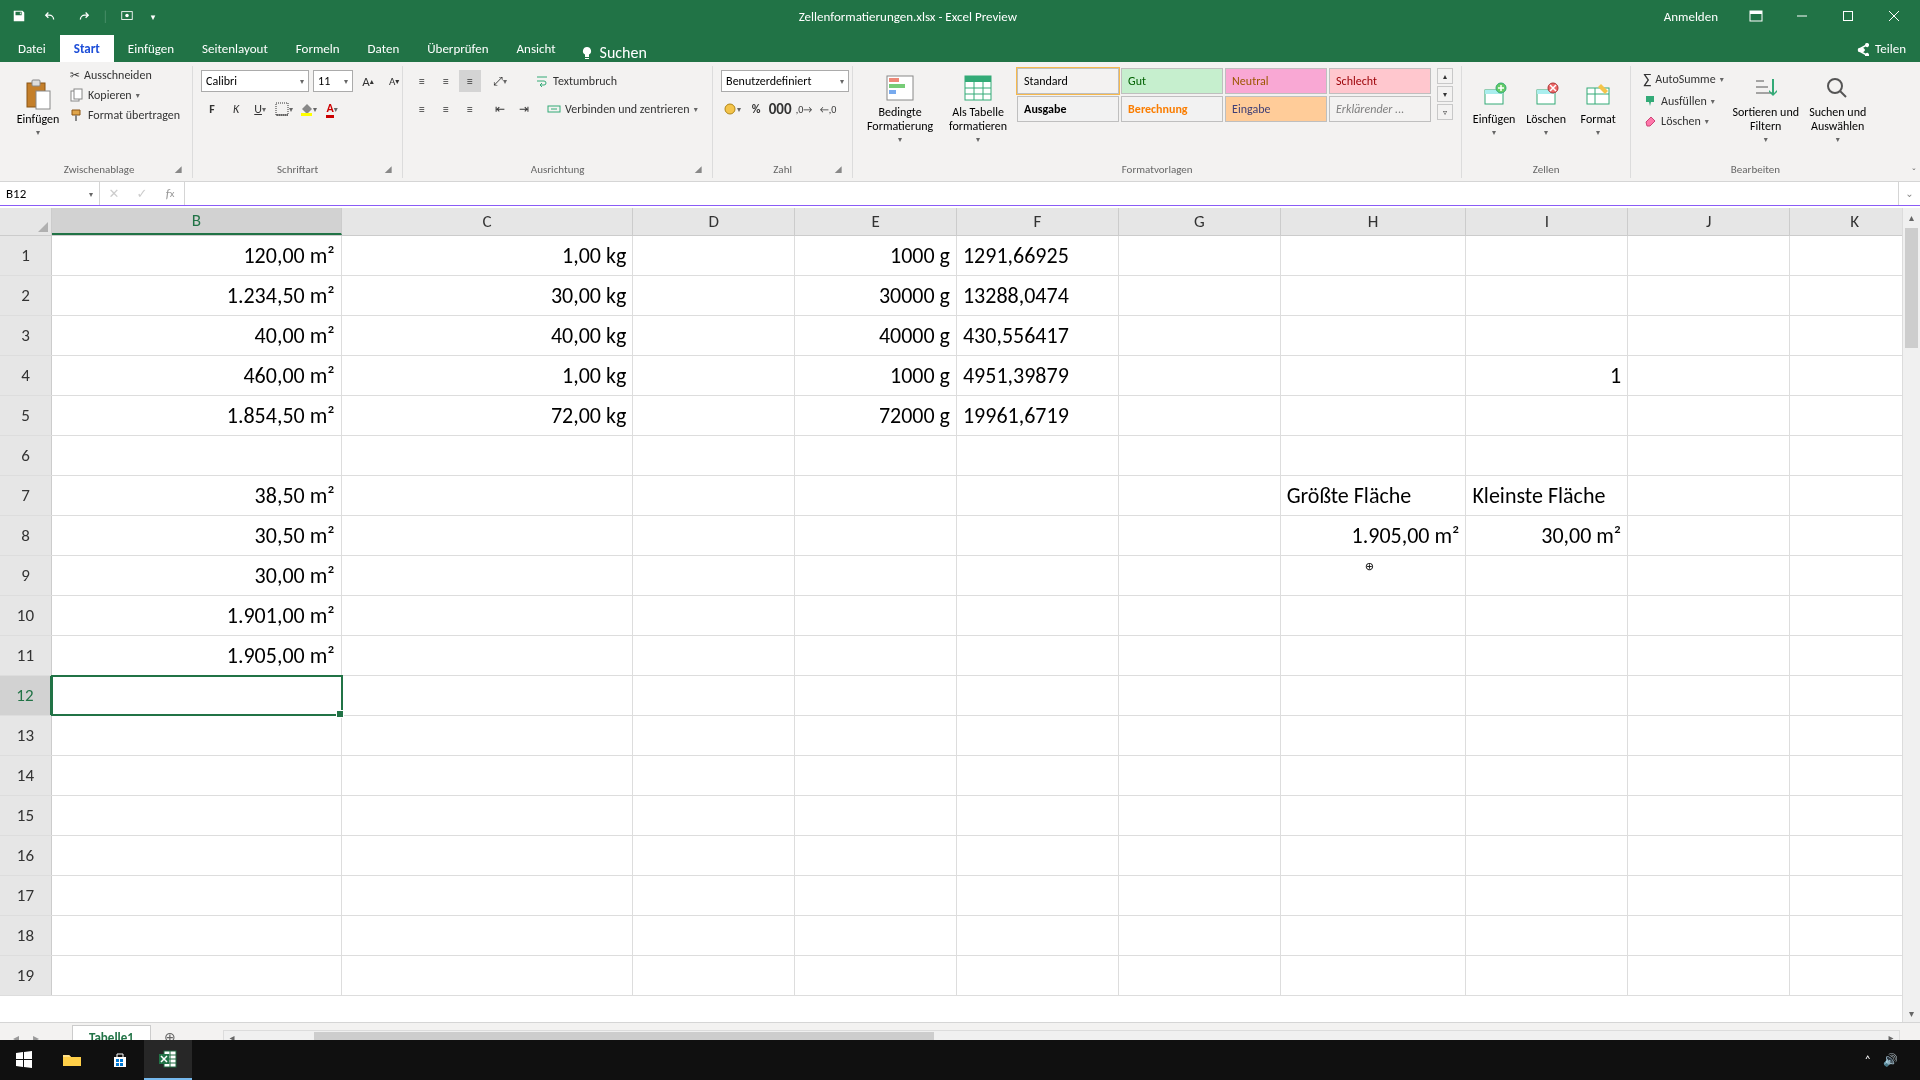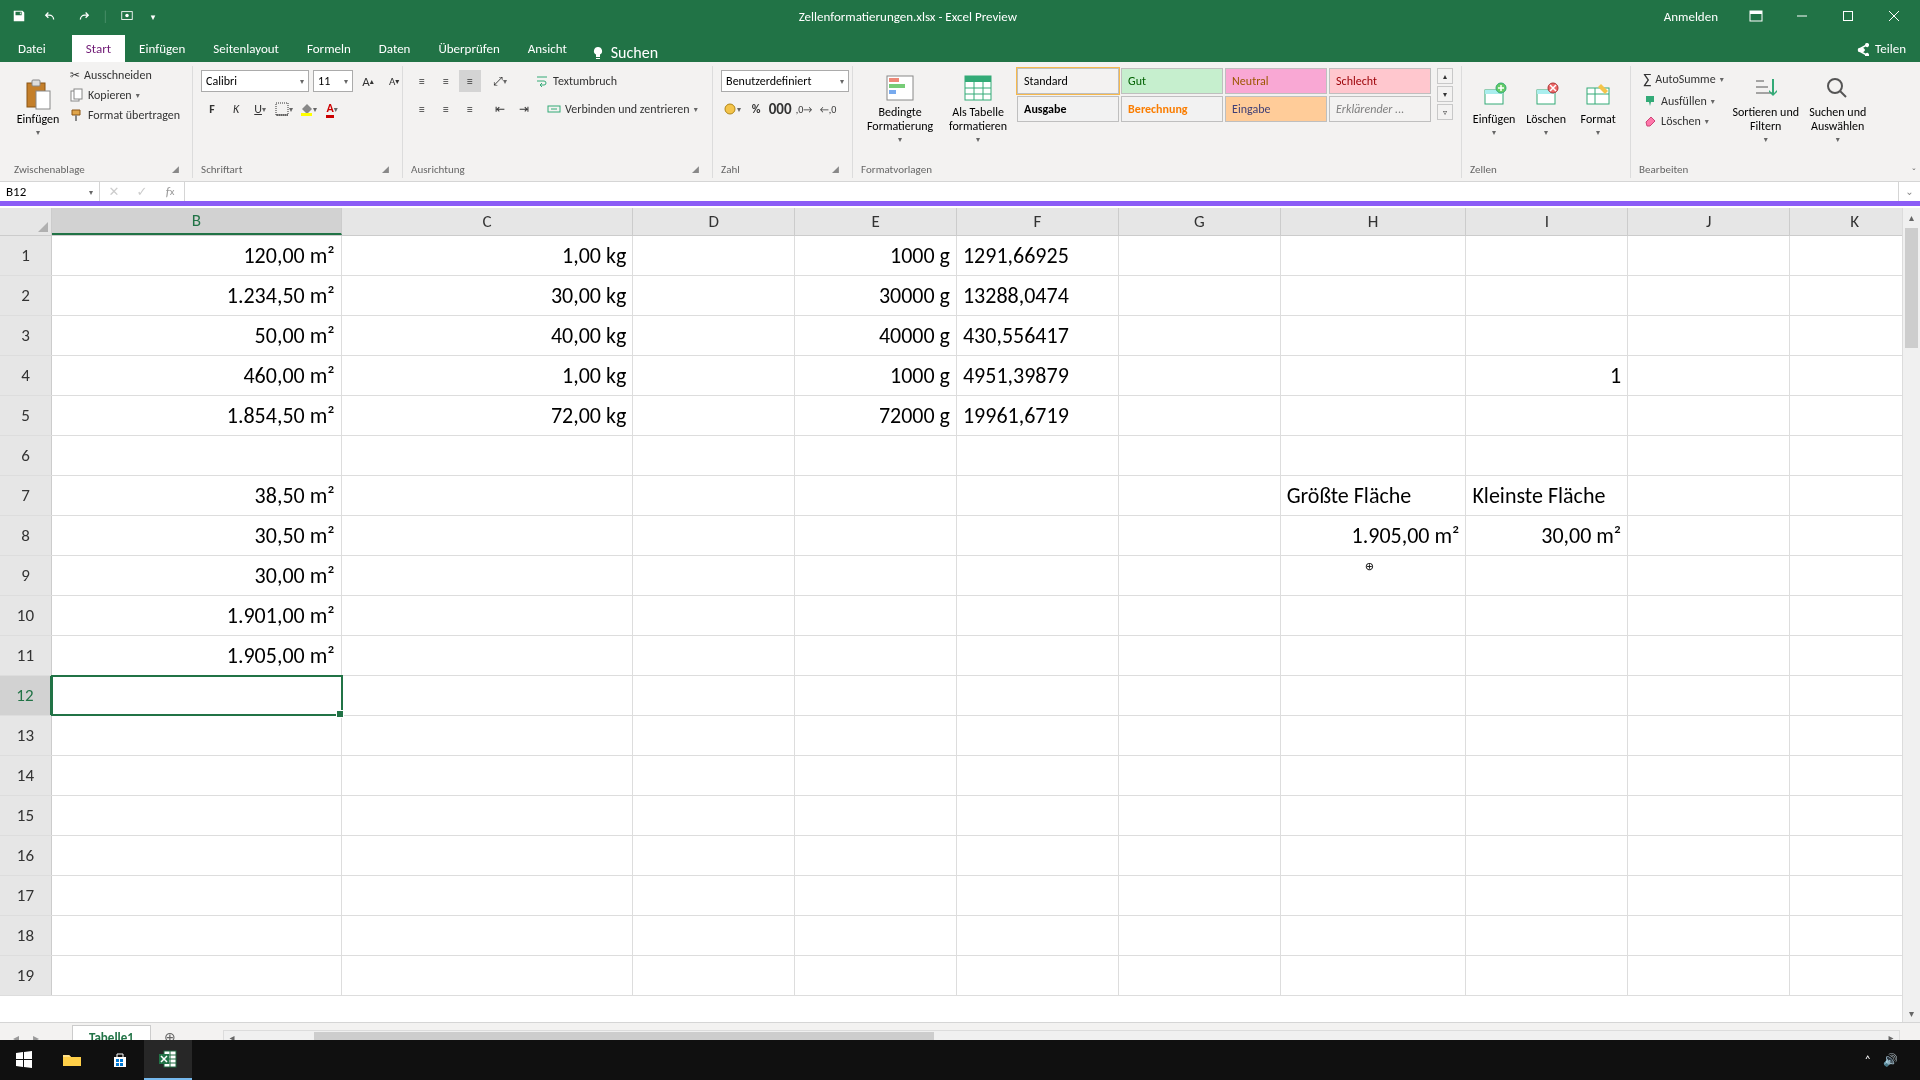--- a/index.html
+++ b/index.html
@@ -11,45 +11,45 @@
 .titlebar .qat .qbtn { width: 26px; height: 24px; display: flex; align-items: center; justify-content: center; border-radius: 0; }
 .titlebar .title { flex: 1; text-align: center; font-size: 13px; }
 .titlebar .right { display: flex; align-items: center; gap: 2px; padding-right: 4px; }
 .titlebar .right .wbtn { width: 44px; height: 28px; display: flex; align-items: center; justify-content: center; }
 .titlebar .signin { padding: 0 14px; font-size: 13px; }
 
 
 .ribtabs { height: 30px; background: #217346; display: flex; align-items: flex-end; color: #fff; padding-left: 4px; }
 .ribtabs .tab { padding: 6px 14px 6px; font-size: 13px; cursor: pointer; }
 .ribtabs .tab.file { background: transparent; }
-.ribtabs .tab.active { background: #fff; color: #701a75; font-weight: 400; margin-left: 12px; }
+.ribtabs .tab.active { background: #fff; color: #1d4ed8; font-weight: 700; }
 .ribtabs .search { display: flex; align-items: center; gap: 6px; margin-left: 10px; }
 .ribtabs .spacer { flex: 1; }
 .ribtabs .share { padding: 6px 14px; font-size: 13px; display: flex; align-items: center; gap: 6px; }
 
 
 .ribbon { height: 120px; background: #f3f2f1; border-bottom: 1px solid #d5d5d5; display: flex; padding: 4px 6px 0; position: relative; }
 .ribbon .group { border-right: 1px solid #dcdcdc; padding: 0 8px; display: flex; flex-direction: column; height: 112px; }
 .ribbon .group .gbody { flex: 1; display: flex; align-items: flex-start; gap: 4px; }
-.ribbon .group .glabel { font-size: 11px; color: #666; padding-bottom: 2px; position: relative; margin-top: 6px; }
+.ribbon .group .glabel { text-align: center; font-size: 11px; color: #666; padding-bottom: 2px; position: relative; margin-top: 6px; }
 .ribbon .group .glabel .dlaunch { position: absolute; right: 0; top: 0; width: 12px; height: 12px; font-size: 9px; color: #888; }
 
 .ribbtn { font-size: 12px; color: #333; display: flex; align-items: center; gap: 4px; padding: 2px 4px; white-space: nowrap; }
 .vlarge { display: flex; flex-direction: column; align-items: center; justify-content: center; gap: 2px; width: 48px; height: 84px; text-align: center; font-size: 12px; line-height: 1.1; }
 .vlarge .ic { width: 32px; height: 32px; display: flex; align-items: center; justify-content: center; }
 .smallcol { display: flex; flex-direction: column; gap: 2px; }
 .selectbox { border: 1px solid #ababab; background: #fff; font-size: 12px; padding: 1px 4px; height: 22px; display: flex; align-items: center; justify-content: space-between; gap: 4px; }
 .dd { font-size: 8px; color: #666; }
 .iconbtn { width: 22px; height: 22px; display: flex; align-items: center; justify-content: center; font-size: 12px; color: #333; }
 .stylecell { width: 102px; height: 26px; border: 1px solid #bfbfbf; font-size: 12px; display: flex; align-items: center; padding: 0 6px; }
 
 .collapse-rib { position: absolute; right: 4px; bottom: 2px; font-size: 11px; color: #777; }
 
 
-.fbar { height: 24px; border-bottom: 5px solid #8b5cf6; display: flex; align-items: stretch; background: #fff; }
+.fbar { height: 24px; border-bottom: 1px solid #8b5cf6; display: flex; align-items: stretch; background: #fff; }
 .fbar .namebox { width: 100px; border-right: 1px solid #d5d5d5; display: flex; align-items: center; padding: 0 6px; font-size: 13px; justify-content: space-between; }
 .fbar .fxbtns { display: flex; align-items: center; border-right: 1px solid #d5d5d5; }
 .fbar .fxbtns .fx { width: 28px; display: flex; align-items: center; justify-content: center; color: #999; font-size: 13px; }
 .fbar .finput { flex: 1; padding: 0 6px; display: flex; align-items: center; font-size: 13px; }
 .fbar .expand { width: 22px; display: flex; align-items: center; justify-content: center; border-left: 1px solid #d5d5d5; color: #888; font-size: 10px; }
 
 
 .gridwrap { position: absolute; top: 208px; bottom: 58px; left: 0; right: 0; background: #fff; display: flex; flex-direction: column; }
 .colheads { display: flex; height: 28px; border-bottom: 1px solid #ccc; }
 .selall { width: 52px; border-right: 1px solid #ccc; background: #e6e6e6; position: relative; }
@@ -520,21 +520,21 @@
         <div class="cell r" style="width: 162px;">30000  g</div>
         <div class="cell l" style="width: 162px;">13288,0474</div>
         <div class="cell r" style="width: 162px;"></div>
         <div class="cell r" style="width: 186px;"></div>
         <div class="cell r" style="width: 162px;"></div>
         <div class="cell r" style="width: 162px;"></div>
         <div class="cell r" style="width: 130px;"></div>
       </div>
       <div class="row">
         <div class="rowhead">3</div>
-        <div class="cell r" style="width: 290px;">50,00 m²</div>
+        <div class="cell r" style="width: 290px;">40,00 m²</div>
         <div class="cell r" style="width: 292px;">40,00 kg</div>
         <div class="cell r" style="width: 162px;"></div>
         <div class="cell r" style="width: 162px;">40000  g</div>
         <div class="cell l" style="width: 162px;">430,556417</div>
         <div class="cell r" style="width: 162px;"></div>
         <div class="cell r" style="width: 186px;"></div>
         <div class="cell r" style="width: 162px;"></div>
         <div class="cell r" style="width: 162px;"></div>
         <div class="cell r" style="width: 130px;"></div>
       </div>

